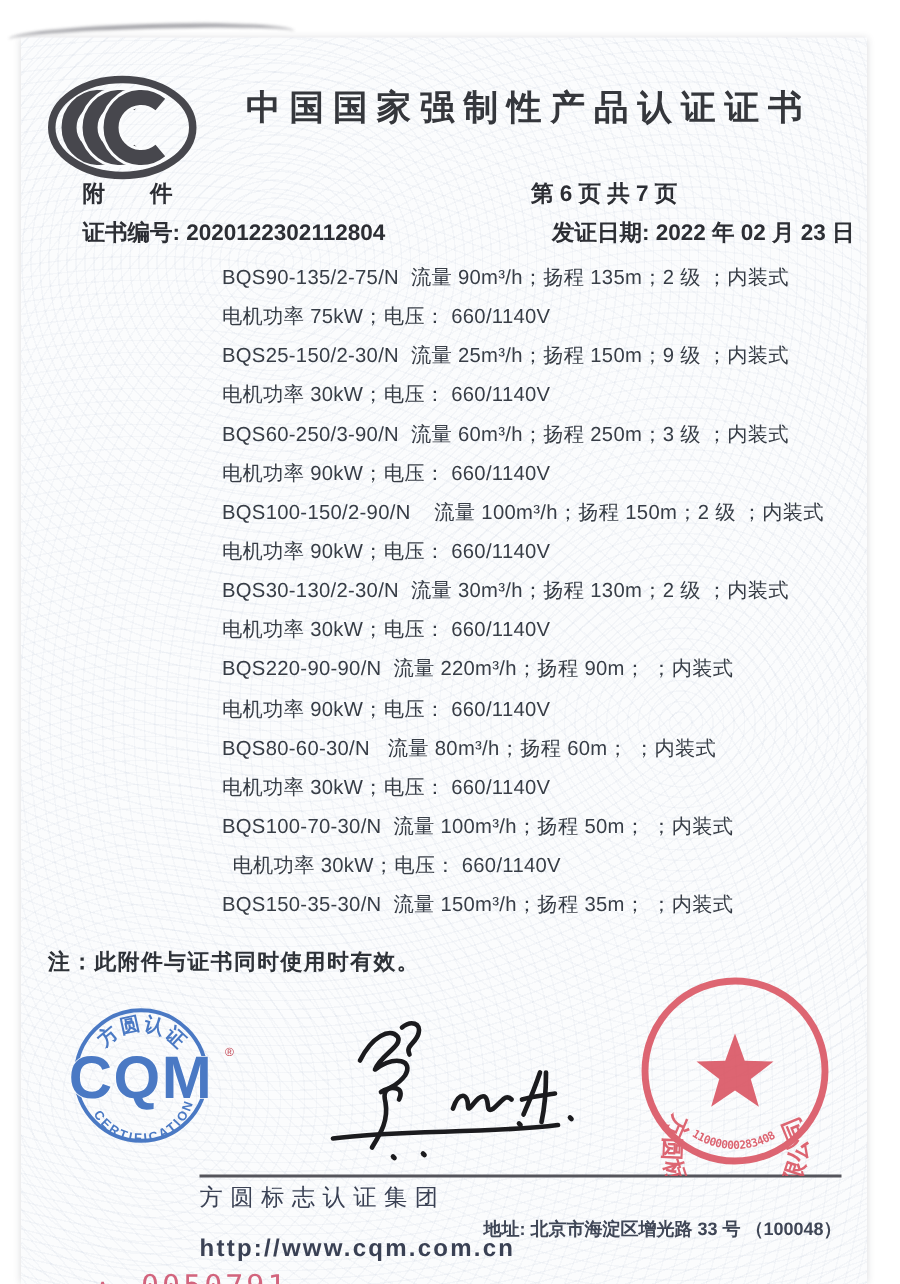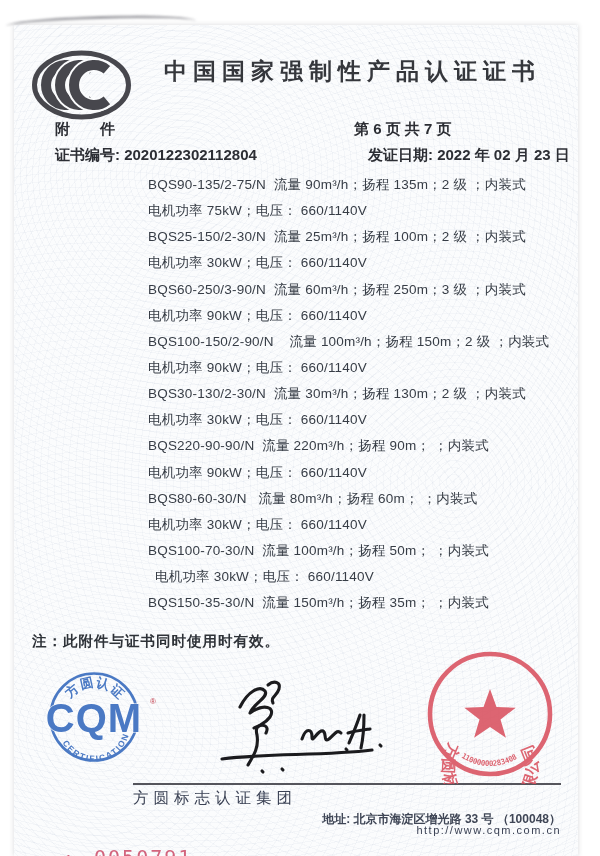--- a/index.html
+++ b/index.html
@@ -52,22 +52,22 @@
   .footer-line{left:119px;top:758px;width:428px;height:2px;background:#55555c;}
   .footer-company{
     left:119px;top:763px;width:428px;
     font-size:15.5px;font-weight:400;letter-spacing:5px;color:#3a4154;white-space:pre;
   }
   .footer-address{
     left:119px;top:786px;width:428px;text-align:right;
     font-size:12px;font-weight:600;color:#3f4656;white-space:pre;
   }
   .footer-url{
-    left:119px;top:799px;width:428px;text-align:right;
-    font-size:11px;font-weight:400;letter-spacing:1.5px;color:#3a4154;
+    left:119px;top:799px;width:428px;text-align:left;
+    font-size:16px;font-weight:700;letter-spacing:1.5px;color:#3a4154;
   }
   .serial{
     left:12px;top:801px;color:#d2647d;
     font-family:"DejaVu Sans Mono", monospace;white-space:pre;
   }
   .serial .pfx{font-size:13px;letter-spacing:2px;}
   .serial .num{font-size:20px;letter-spacing:2px;}
 </style>
 </head>
 <body>
@@ -86,21 +86,21 @@
 
   <div class="abs title">中国国家强制性产品认证证书</div>
   <div class="abs meta m-attach">附　　件</div>
   <div class="abs meta m-page">第 6 页 共 7 页</div>
   <div class="abs meta m-cert">证书编号: 2020122302112804</div>
   <div class="abs meta m-date">发证日期: 2022 年 02 月 23 日</div>
 
   <div class="abs product-list">
     <div class="pline">BQS90-135/2-75/N  流量 90m³/h；扬程 135m；2 级 ；内装式</div>
     <div class="pline">电机功率 75kW；电压： 660/1140V</div>
-    <div class="pline">BQS25-150/2-30/N  流量 25m³/h；扬程 100m；2 级 ；内装式</div>
+    <div class="pline">BQS25-150/2-30/N  流量 25m³/h；扬程 150m；9 级 ；内装式</div>
     <div class="pline">电机功率 30kW；电压： 660/1140V</div>
     <div class="pline">BQS60-250/3-90/N  流量 60m³/h；扬程 250m；3 级 ；内装式</div>
     <div class="pline">电机功率 90kW；电压： 660/1140V</div>
     <div class="pline">BQS100-150/2-90/N    流量 100m³/h；扬程 150m；2 级 ；内装式</div>
     <div class="pline">电机功率 90kW；电压： 660/1140V</div>
     <div class="pline">BQS30-130/2-30/N  流量 30m³/h；扬程 130m；2 级 ；内装式</div>
     <div class="pline">电机功率 30kW；电压： 660/1140V</div>
     <div class="pline">BQS220-90-90/N  流量 220m³/h；扬程 90m； ；内装式</div>
     <div class="pline">电机功率 90kW；电压： 660/1140V</div>
     <div class="pline">BQS80-60-30/N   流量 80m³/h；扬程 60m； ；内装式</div>

